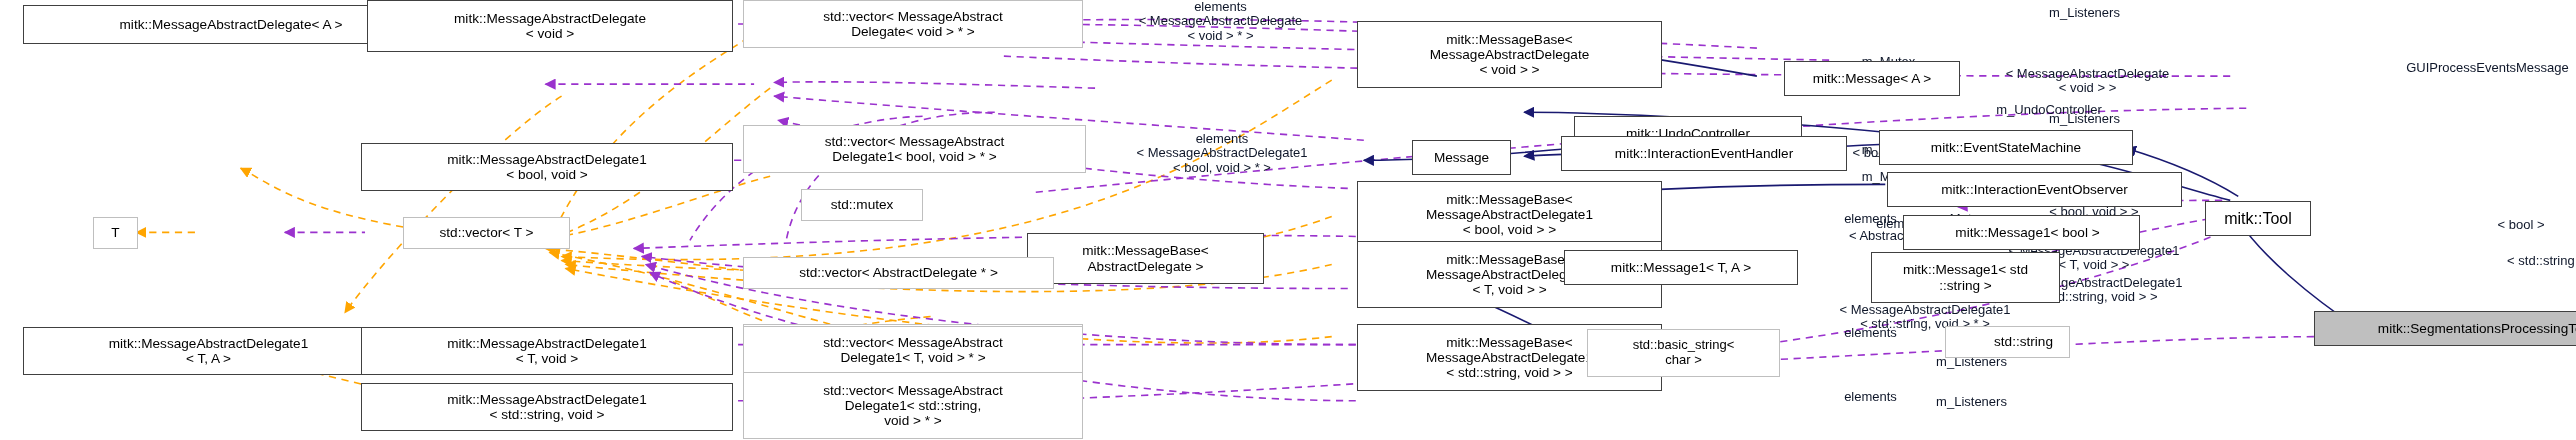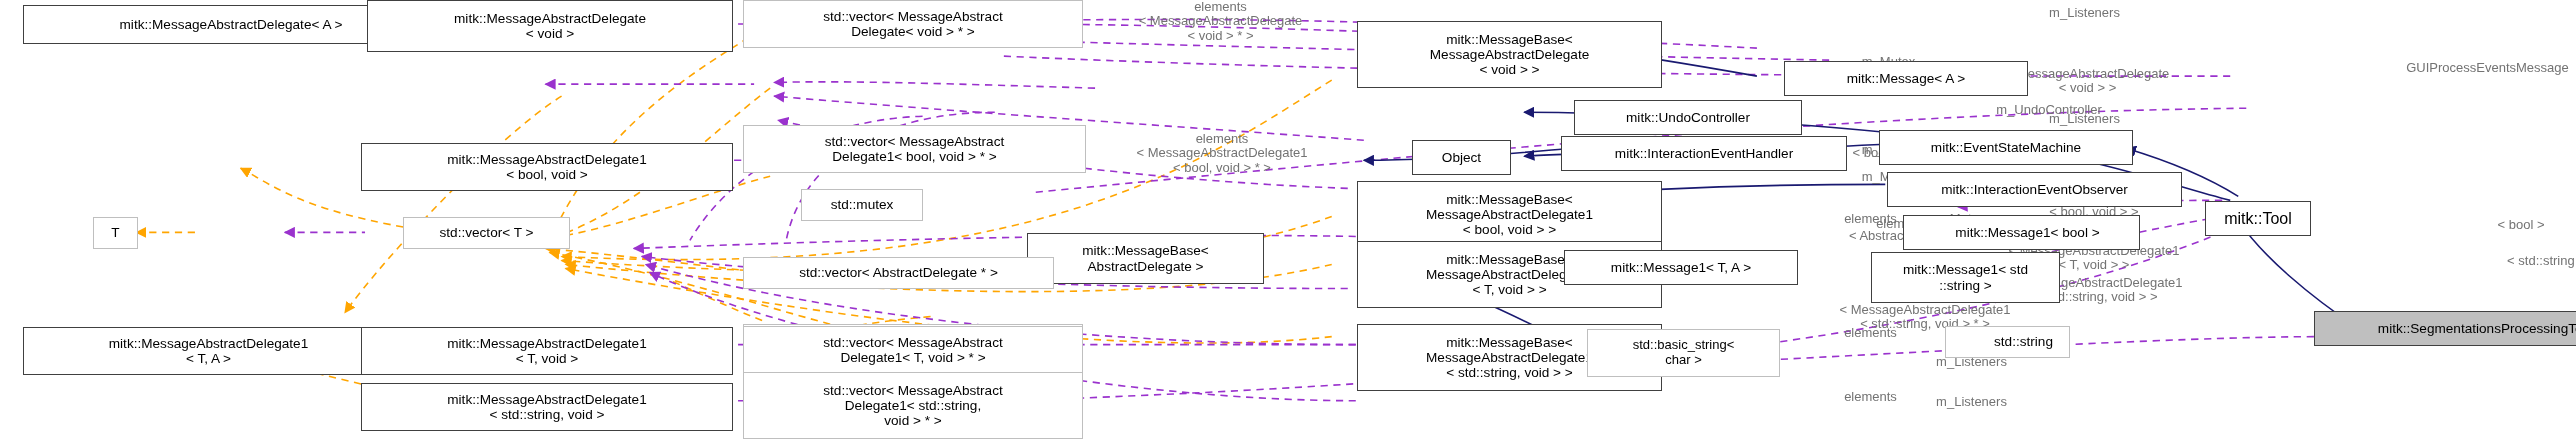--- a/index.html
+++ b/index.html
@@ -54,21 +54,21 @@
   }
   
   .node.focus {
     border: 0.8px solid #404040;
     background: #bfbfbf;
     font-size: 8.8px;
   }
   .edge-label {
     position: absolute;
     font-size: 8.8px;
-    color: #737373;
+    color: #0f172a;
     text-align: center;
     line-height: 1.1;
     white-space: pre;
     z-index: 4;
   }
 </style>
 </head>
 <body>
 
 <div id="canvas">
@@ -153,24 +153,24 @@
 
   <div id="nodes-host">
       <div class="node cls" style="left: 22.5px; top: 4.8px; width: 417px; height: 39px; font-size: 13.6px;">mitk::MessageAbstractDelegate&lt; A &gt;</div>
       <div class="node cls-strong" style="left: 367px; top: 0px; width: 366px; height: 52px; font-size: 13.6px;">mitk::MessageAbstractDelegate
 &lt; void &gt;</div>
       <div class="node tmpl" style="left: 743px; top: 0px; width: 340px; height: 48px; font-size: 13.6px;">std::vector&lt; MessageAbstract
 Delegate&lt; void &gt; * &gt;</div>
       <div class="node cls" style="left: 1357px; top: 21px; width: 305px; height: 67px; font-size: 13.6px;">mitk::MessageBase&lt;
 MessageAbstractDelegate
 &lt; void &gt; &gt;</div>
-      <div class="node cls" style="left: 1784px; top: 61px; width: 244px; height: 35px; font-size: 13.6px;">mitk::Message&lt; A &gt;</div>
-      <div class="node cls" style="left: 1574px; top: 100px; width: 228px; height: 35px; font-size: 13.6px;">mitk::UndoController</div>
+      <div class="node cls" style="left: 1784px; top: 61px; width: 176px; height: 35px; font-size: 13.6px;">mitk::Message&lt; A &gt;</div>
+      <div class="node cls" style="left: 1574px; top: 116px; width: 228px; height: 35px; font-size: 13.6px;">mitk::UndoController</div>
       <div class="node cls" style="left: 1879px; top: 130px; width: 254px; height: 35px; font-size: 13.6px;">mitk::EventStateMachine</div>
-      <div class="node cls" style="left: 1412px; top: 140px; width: 99px; height: 35px; font-size: 13.6px;">Object</div>
+      <div class="node cls" style="left: 1412px; top: 140px; width: 99px; height: 35px; font-size: 13.6px;">Message</div>
       <div class="node cls" style="left: 1561px; top: 136px; width: 286px; height: 35px; font-size: 13.6px;">mitk::InteractionEventHandler</div>
       <div class="node cls" style="left: 1887px; top: 172px; width: 295px; height: 35px; font-size: 13.6px;">mitk::InteractionEventObserver</div>
       <div class="node cls-strong" style="left: 361px; top: 143px; width: 372px; height: 48px; font-size: 13.6px;">mitk::MessageAbstractDelegate1
 &lt; bool, void &gt;</div>
       <div class="node tmpl" style="left: 743px; top: 125px; width: 343px; height: 48px; font-size: 13.6px;">std::vector&lt; MessageAbstract
 Delegate1&lt; bool, void &gt; * &gt;</div>
       <div class="node cls" style="left: 1357px; top: 181px; width: 305px; height: 67px; font-size: 13.6px;">mitk::MessageBase&lt;
 MessageAbstractDelegate1
 &lt; bool, void &gt; &gt;</div>
       <div class="node tmpl" style="left: 801px; top: 189px; width: 122px; height: 32px; font-size: 13.6px;">std::mutex</div>

